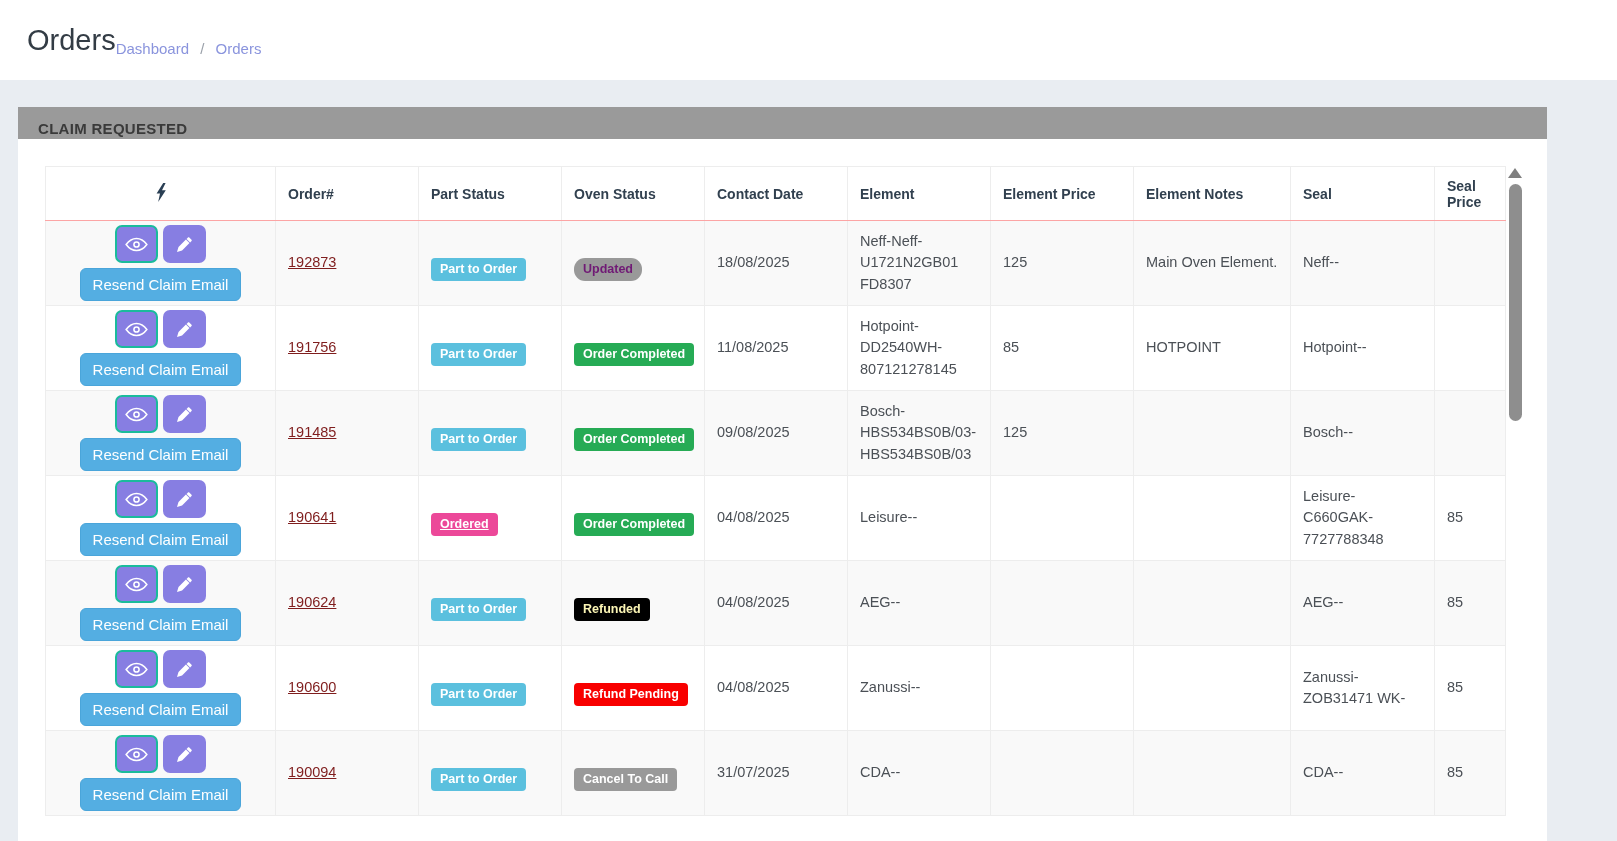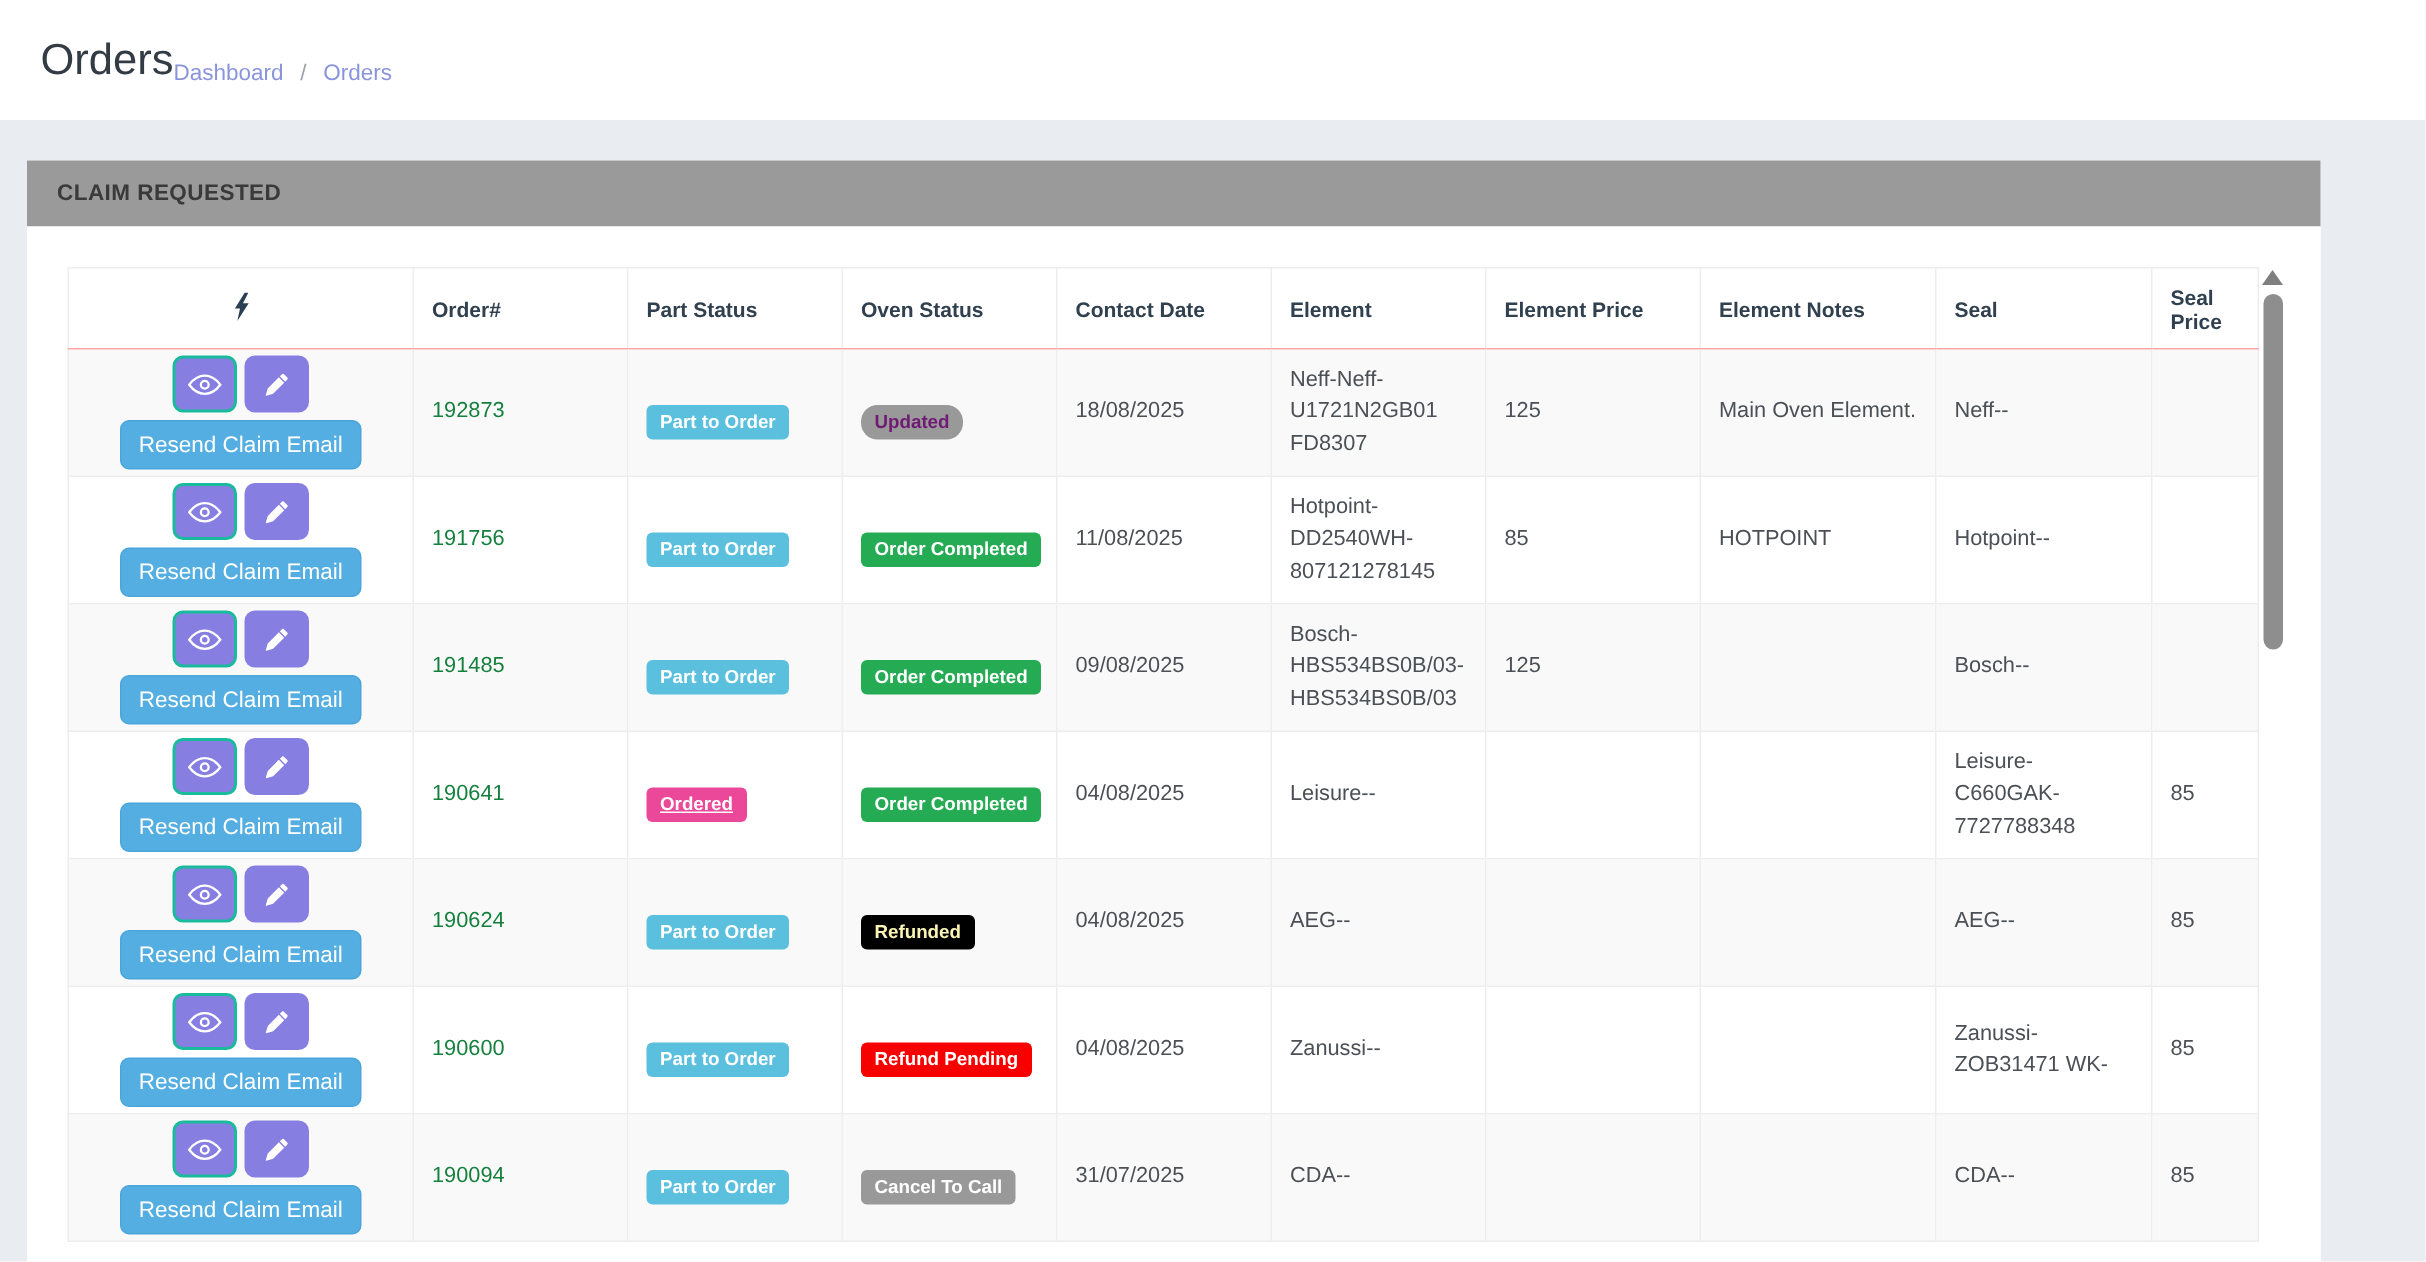--- a/index.html
+++ b/index.html
@@ -32,21 +32,21 @@
   .breadcrumb .current { color: #8a94dd; }
 
   
   .panel {
     margin: 27px 70px 0 18px;
     width: 1529px;
     height: 734px;
     background: #ffffff;
   }
   .panel-header {
-    height: 44px;
+    height: 32px;
     background: #9a9a9a;
     color: #3a3a3a;
     font-size: 15px;
     font-weight: 700;
     letter-spacing: 0.3px;
     line-height: 44px;
     padding: 0 20px;
     text-transform: uppercase;
   }
   .panel-body {
@@ -77,21 +77,21 @@
     font-weight: 700;
     color: #31404f;
     background: #fff;
     border-bottom: 1px solid #fca5a5;
   }
   th.col-actions { text-align: center; }
   tbody tr { height: 85px; }
   tbody tr:nth-child(odd) { background: #f9f9f9; }
   tbody tr:nth-child(even) { background: #ffffff; }
   td { color: #4b5056; line-height: 1.45; word-wrap: break-word; }
-  td.cell-order { color: #15803d; }
+  td.cell-order { color: #7f1d1d; text-decoration: underline; }
 
   
   .badge {
     display: inline-block;
     padding: 4px 9px;
     border-radius: 4px;
     font-size: 12.5px;
     font-weight: 600;
     color: #fff;
     white-space: nowrap;

